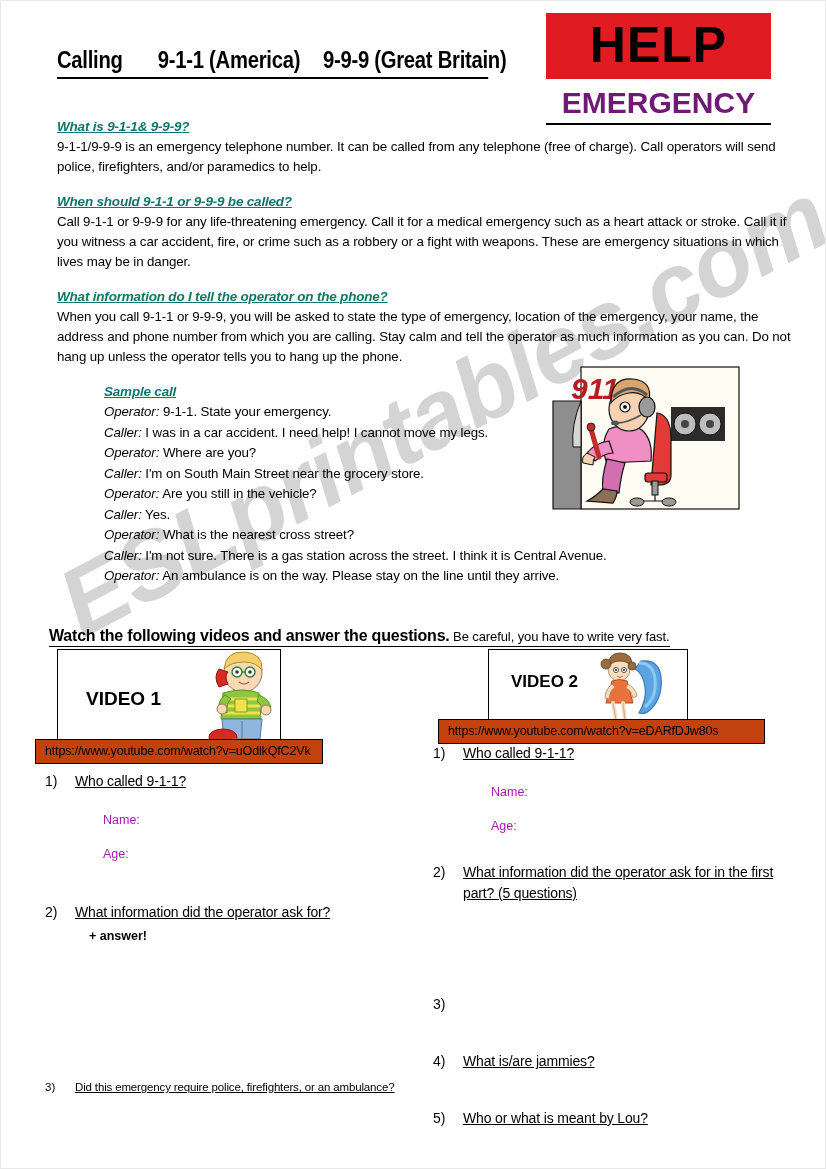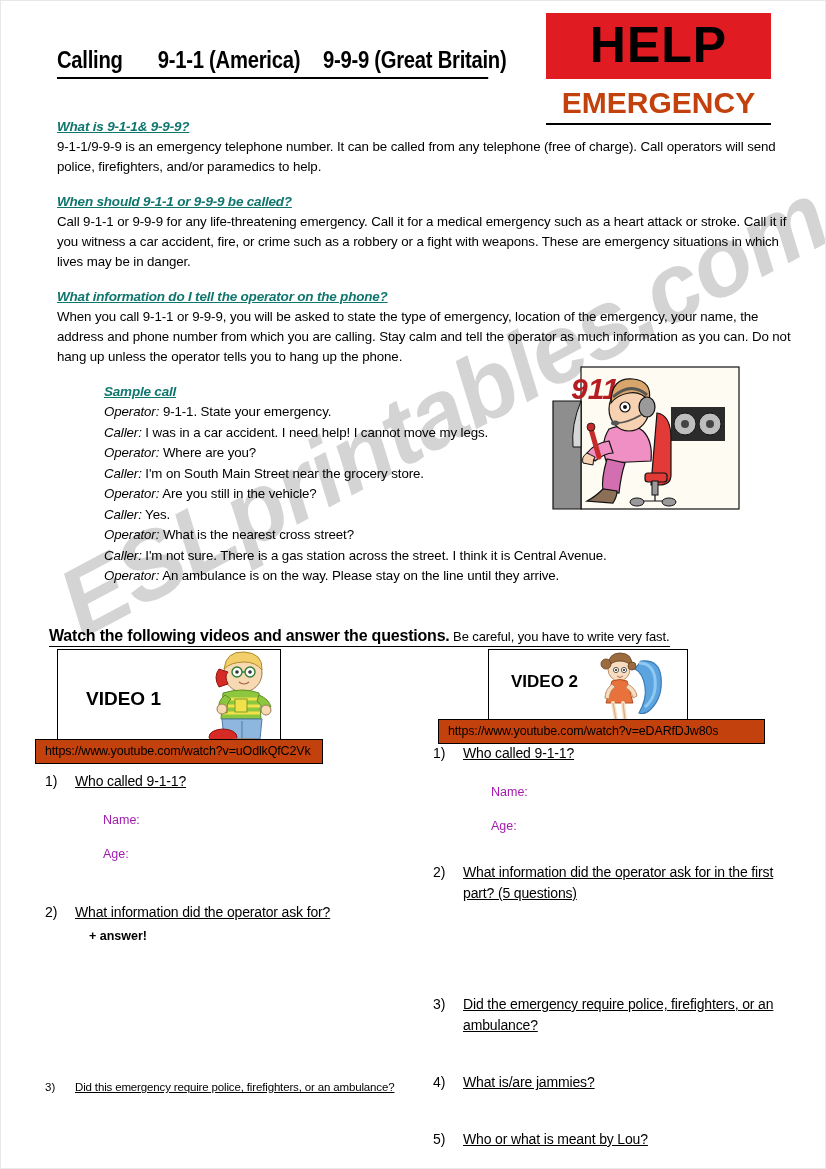--- a/index.html
+++ b/index.html
@@ -79,21 +79,21 @@
     color: #000000;
     font-weight: bold;
     font-size: 50px;
     line-height: 56px;
     text-align: center;
     letter-spacing: 1px;
     padding: 4px 0 6px 0;
     font-family: "Liberation Sans", sans-serif;
   }
   .logo-emergency {
-    color: #c2410c;
+    color: #701a75;
     font-weight: bold;
     font-size: 30px;
     line-height: 36px;
     text-align: center;
     letter-spacing: 0px;
     padding-top: 6px;
     border-bottom: 2px solid #000;
     padding-bottom: 2px;
     font-family: "Liberation Sans", sans-serif;
   }
@@ -447,21 +447,20 @@
 
       <div class="qrow">
         <span class="qnum">2)</span>
         <span class="qtext" style="max-width:320px;display:inline-block;">What information did the operator ask for in the first part? (5 questions)</span>
       </div>
 
       <div style="height:86px;"></div>
 
       <div class="qrow">
         <span class="qnum">3)</span>
-        <span class="qtext" style="max-width:320px;display:inline-block;">Did the emergency require police, firefighters, or an ambulance?</span>
       </div>
 
       <div style="height:32px;"></div>
 
       <div class="qrow">
         <span class="qnum">4)</span>
         <span class="qtext">What is/are jammies?</span>
       </div>
 
       <div style="height:32px;"></div>

